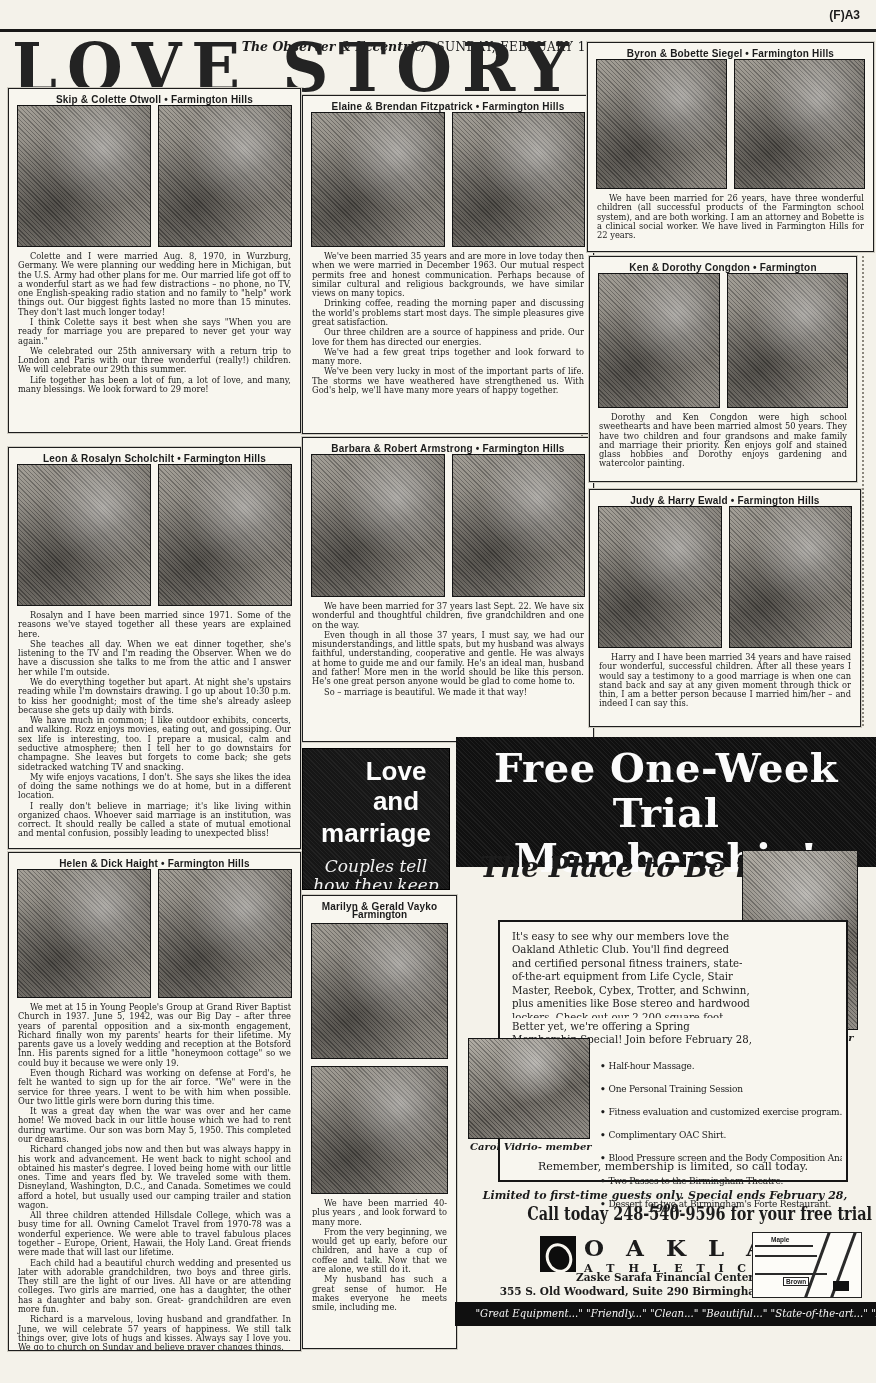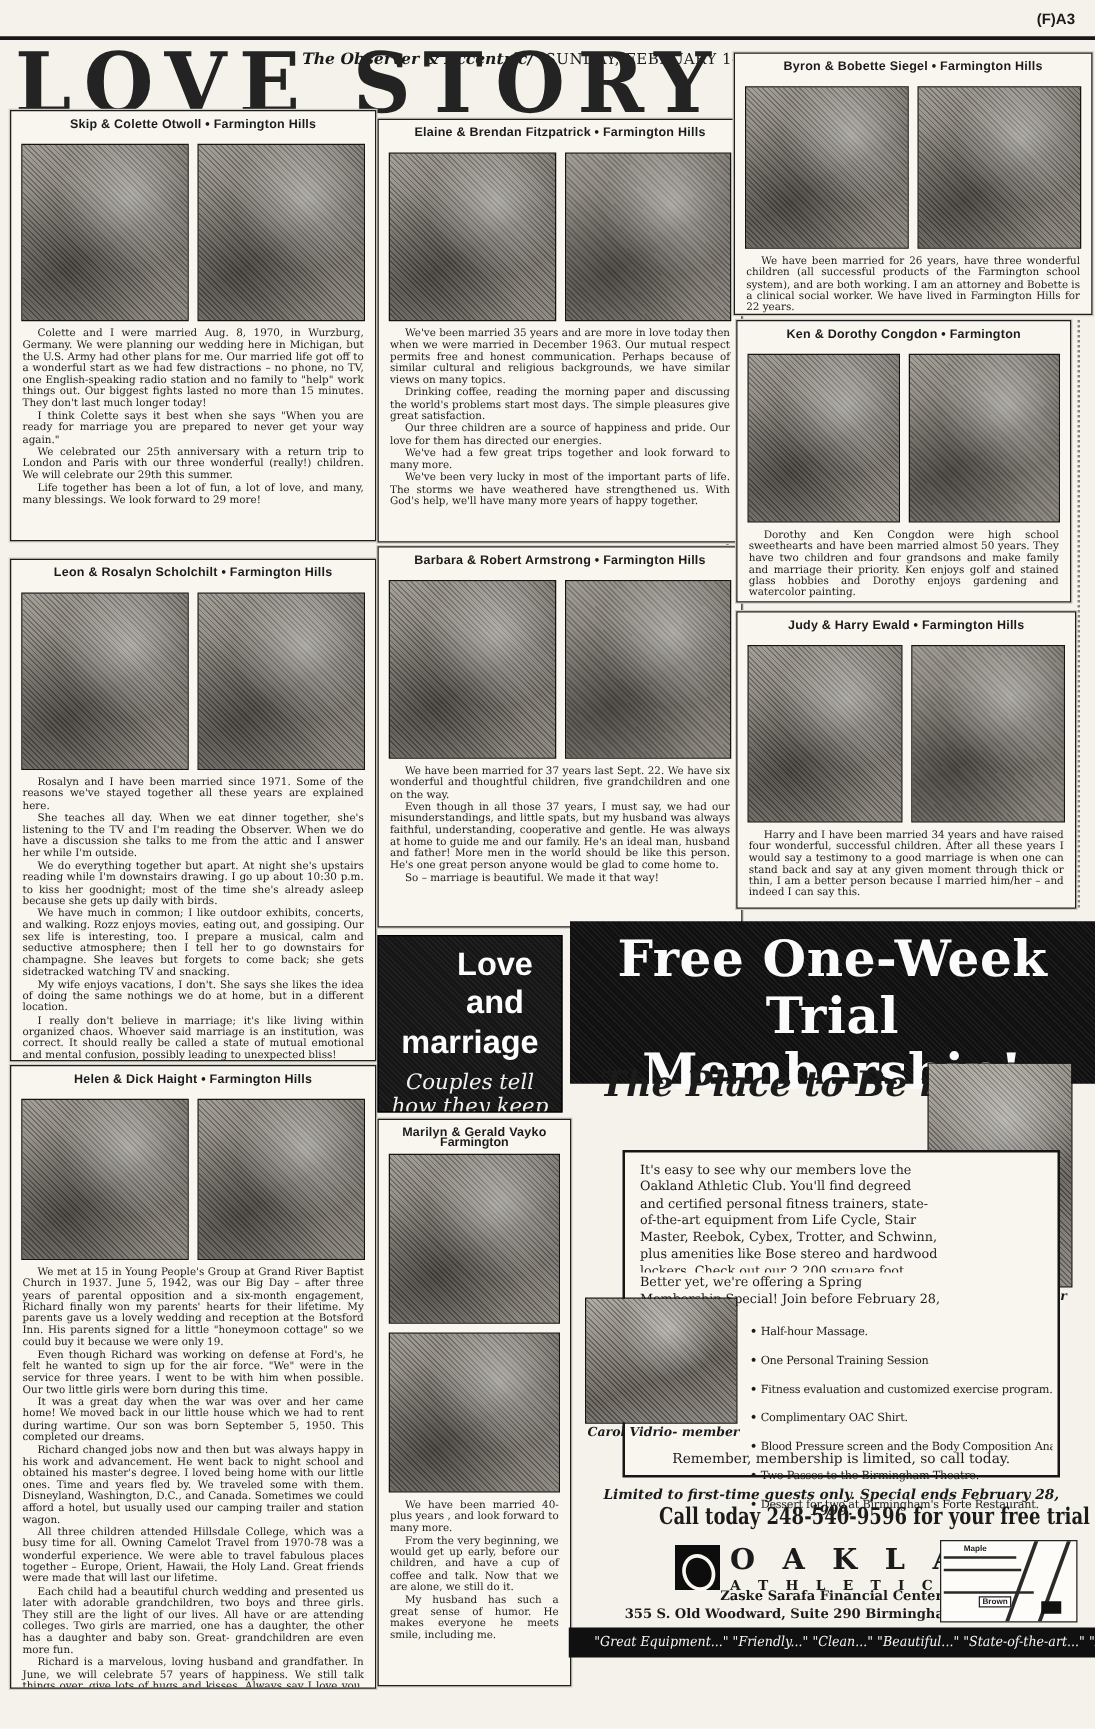--- a/index.html
+++ b/index.html
@@ -11,21 +11,21 @@
   .hdr .date{font-variant:small-caps;letter-spacing:.4px;margin-left:6px;font-size:12px;}
   .pagenum{position:absolute;top:8px;right:16px;font-family:"Liberation Sans",sans-serif;
            font-weight:bold;font-size:12px;}
   .toprule{position:absolute;top:29px;left:0;right:0;height:3px;background:#181818;}
   .lovestory{position:absolute;top:30px;left:12px;width:572px;font-family:"DejaVu Serif",serif;
              font-weight:bold;font-size:64px;letter-spacing:10px;color:#232323;
              transform:scaleY(1.04);white-space:nowrap;}
   
   .story-box{position:absolute;background:#f8f6ef;border:1.5px solid #1d1d1d;
              box-shadow:0 0 0 1px #cfccc2;display:flex;flex-direction:column;overflow:hidden;}
-  .story-title{margin:0;padding:5px 3px 10px;font-family:"Liberation Sans",sans-serif;
+  .story-title{margin:0;padding:5px 3px 0;font-family:"Liberation Sans",sans-serif;
                font-weight:bold;font-size:10px;text-align:center;white-space:nowrap;
                letter-spacing:.2px;overflow:hidden;}
   .story-subtitle{font-family:"Liberation Sans",sans-serif;font-weight:bold;font-size:10px;
                   text-align:center;margin-top:-3px;padding-bottom:3px;}
   .photos{display:flex;gap:7px;padding:0 8px;}
   .photos.stacked{flex-direction:column;}
   .photo{flex:1;border:1px solid #141414;
      background:
        radial-gradient(circle at 65% 30%, rgba(255,255,255,.38), rgba(255,255,255,0) 45%),
        radial-gradient(circle at 28% 72%, rgba(0,0,0,.30), rgba(0,0,0,0) 52%),
@@ -141,21 +141,21 @@
 
   <section class="story-box" style="left:8px;top:852px;width:291px;height:497px;">
     <h2 class="story-title">Helen &amp; Dick Haight • Farmington Hills</h2>
     <div class="photos">
       <div class="photo" style="height:127px;"></div>
       <div class="photo" style="height:127px;"></div>
     </div>
     <div class="story-text">
         <p>We met at 15 in Young People's Group at Grand River Baptist Church in 1937. June 5, 1942, was our Big Day – after three years of parental opposition and a six-month engagement, Richard finally won my parents' hearts for their lifetime. My parents gave us a lovely wedding and reception at the Botsford Inn. His parents signed for a little "honeymoon cottage" so we could buy it because we were only 19.</p>
         <p>Even though Richard was working on defense at Ford's, he felt he wanted to sign up for the air force. "We" were in the service for three years. I went to be with him when possible. Our two little girls were born during this time.</p>
-        <p>It was a great day when the war was over and her came home! We moved back in our little house which we had to rent during wartime. Our son was born September 5, 1950. This completed our dreams.</p>
+        <p>It was a great day when the war was over and her came home! We moved back in our little house which we had to rent during wartime. Our son was born May 5, 1950. This completed our dreams.</p>
         <p>Richard changed jobs now and then but was always happy in his work and advancement. He went back to night school and obtained his master's degree. I loved being home with our little ones. Time and years fled by. We traveled some with them. Disneyland, Washington, D.C., and Canada. Sometimes we could afford a hotel, but usually used our camping trailer and station wagon.</p>
         <p>All three children attended Hillsdale College, which was a busy time for all. Owning Camelot Travel from 1970-78 was a wonderful experience. We were able to travel fabulous places together – Europe, Orient, Hawaii, the Holy Land. Great friends were made that will last our lifetime.</p>
         <p>Each child had a beautiful church wedding and presented us later with adorable grandchildren, two boys and three girls. They still are the light of our lives. All have or are attending colleges. Two girls are married, one has a daughter, the other has a daughter and baby son. Great- grandchildren are even more fun.</p>
         <p>Richard is a marvelous, loving husband and grandfather. In June, we will celebrate 57 years of happiness. We still talk things over, give lots of hugs and kisses. Always say I love you. We go to church on Sunday and believe prayer changes things.</p>
       </div>
   </section>
 
   <section class="story-box" style="left:302px;top:95px;width:290px;height:337px;">
     <h2 class="story-title">Elaine &amp; Brendan Fitzpatrick • Farmington Hills</h2>
     <div class="photos">

